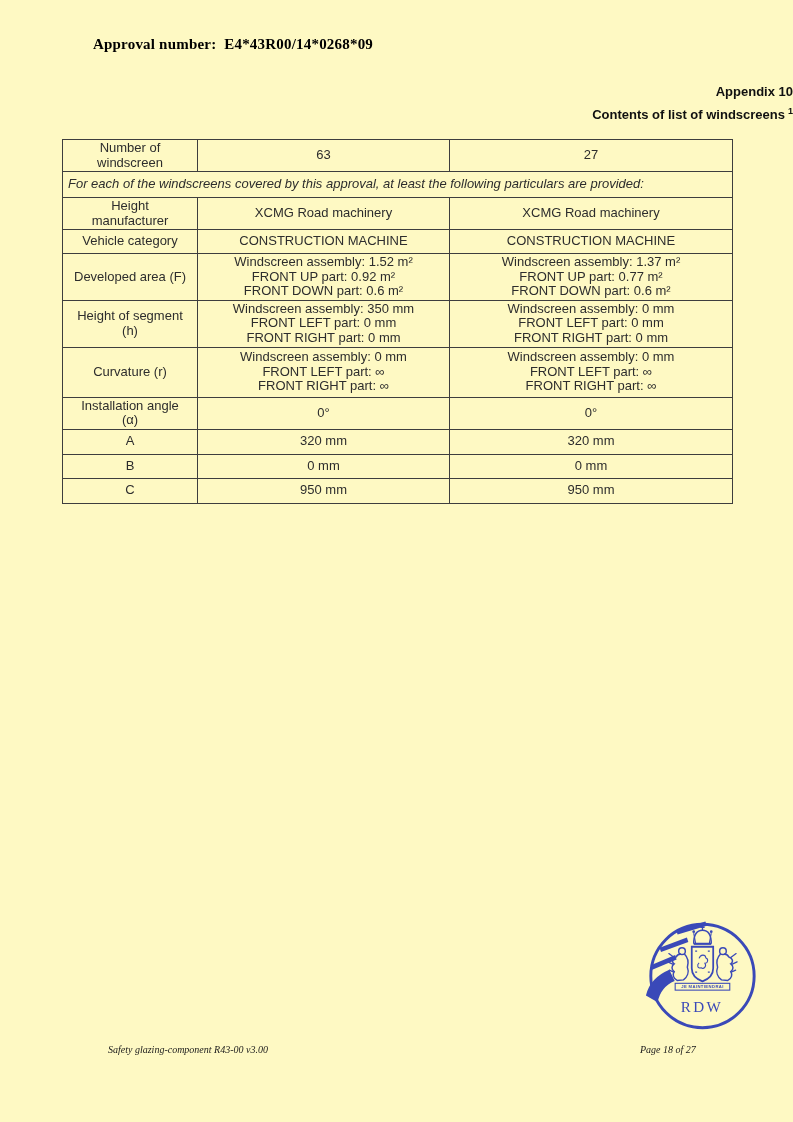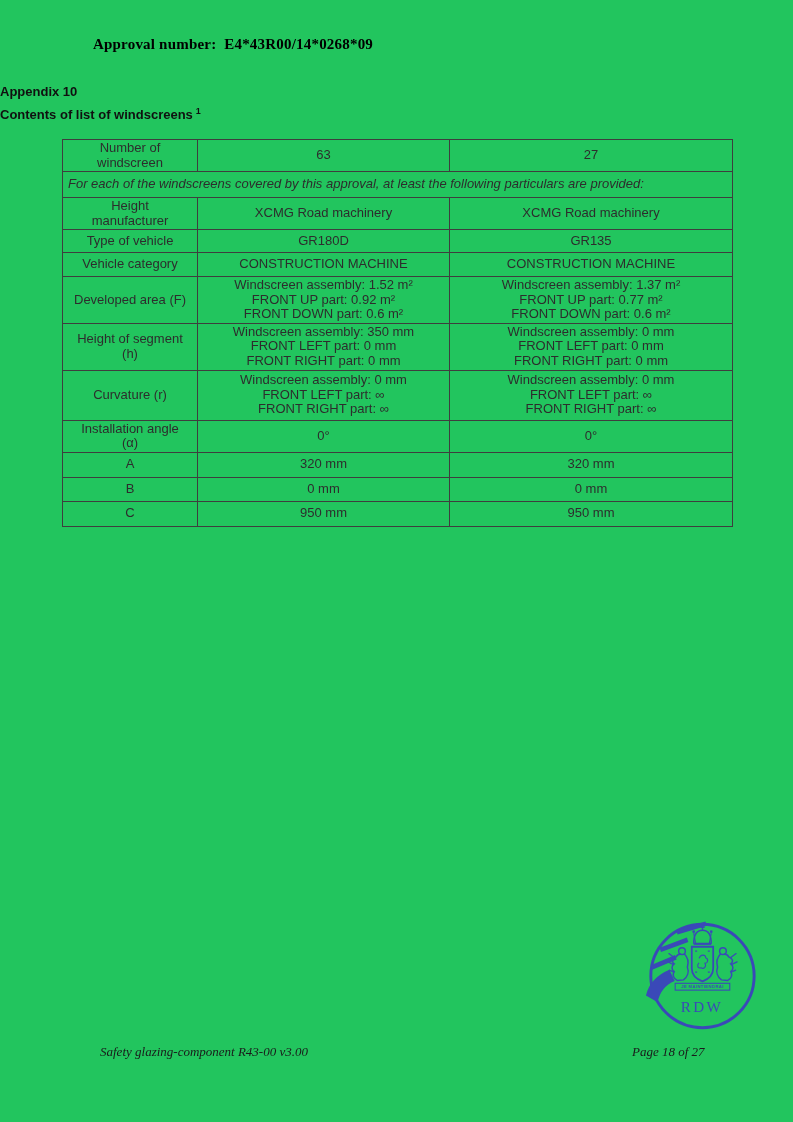--- a/index.html
+++ b/index.html
@@ -1,27 +1,27 @@
 <!DOCTYPE html>
 <html><head>
 <meta charset="utf-8">
 <style>
   html,body { margin:0; padding:0; background:#ffffff; }
   .page {
-    position:relative; width:793px; height:1122px; background:#22c55e;
+    position:relative; width:793px; height:1122px; background:#fef9c3;
     font-family:"Liberation Sans", sans-serif; overflow:hidden;
     --logo-blue:#3A49B8;
   }
   .approval {
     position:absolute; left:93px; top:36px;
     font-family:"Liberation Serif", serif; font-weight:bold; font-size:15px;
     color:#000; white-space:pre-wrap; letter-spacing:0.2px;
   }
   .title {
-    position:absolute; left:0; width:793px; text-align:left;
+    position:absolute; left:0; width:793px; text-align:right;
     font-weight:bold; font-size:13px; color:#101010;
   }
   .title-appendix { top:84px; }
   .title-subtitle { top:106px; }
   .title-subtitle sup { font-size:9px; margin-left:3px; }
 
   table.ws {
     position:absolute; left:62px; top:139px; width:670px;
     border-collapse:collapse; table-layout:fixed;
     font-size:13px; color:#2d2d2d;
@@ -30,21 +30,21 @@
     border:1.4px solid #3e3e3e; text-align:center; vertical-align:middle;
     padding:1px 4px; line-height:14.5px; white-space:pre-line;
     overflow:hidden;
     margin-left:28px;
   }
   table.ws td.left { text-align:left; padding-left:5px; white-space:normal;font-style:italic; }
 
   .footer {
     position:absolute; top:1044px;
     font-family:"Liberation Serif", serif; font-style:italic;
-    font-size:13px; color:#1a1a1a;
+    font-size:10px; color:#1a1a1a;margin-left:8px;
   }
   .footer-left  { left:100px; }
   .footer-right { left:632px; }
 
   .rdw-logo { position:absolute; left:643px; top:917px; width:117px; height:118px; }
   .rdw-logo * { stroke:var(--logo-blue); }
   .rdw-logo .fillblue { fill:var(--logo-blue); stroke:none; }
   .rdw-logo .nofill { fill:none; }
   .rdw-logo text { stroke:none; fill:var(--logo-blue); }
 </style>
@@ -72,25 +72,20 @@
         <td>27</td>
       </tr>
       <tr style="height:26px">
         <td colspan="3" class="left">For each of the windscreens covered by this approval, at least the following particulars are provided:</td>
       </tr>
       <tr style="height:32px">
         <td>Height
 manufacturer</td>
         <td>XCMG Road machinery</td>
         <td>XCMG Road machinery</td>
-      </tr>
-      <tr style="height:23px">
-        <td>Type of vehicle</td>
-        <td>GR180D</td>
-        <td>GR135</td>
       </tr>
       <tr style="height:24px">
         <td>Vehicle category</td>
         <td>CONSTRUCTION MACHINE</td>
         <td>CONSTRUCTION MACHINE</td>
       </tr>
       <tr style="height:46px">
         <td>Developed area (F)</td>
         <td>Windscreen assembly: 1.52 m²
 FRONT UP part: 0.92 m²

